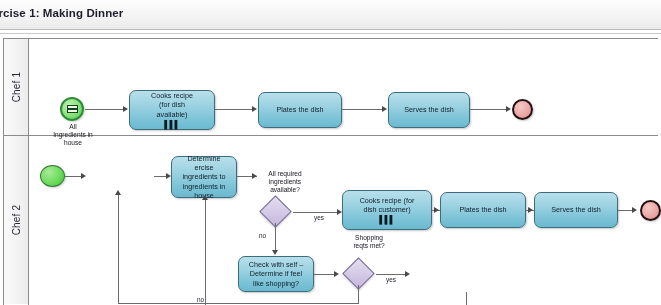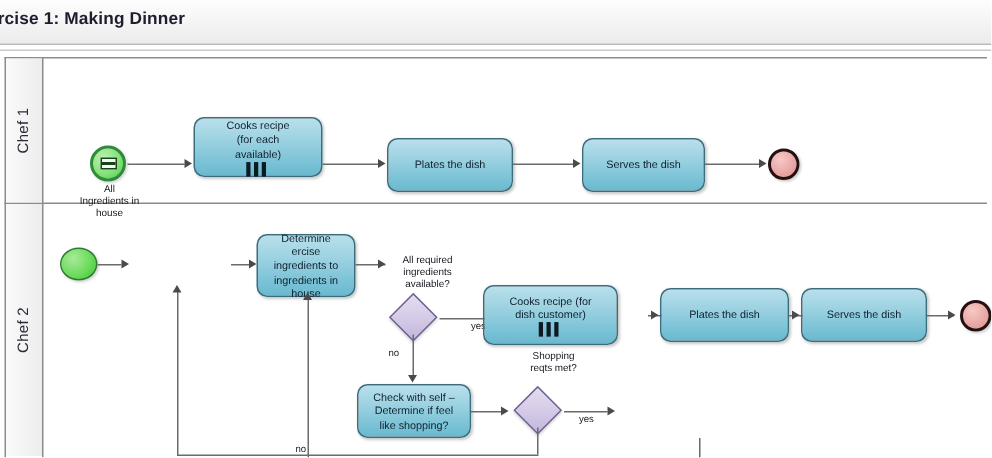--- a/index.html
+++ b/index.html
@@ -229,23 +229,23 @@
   </div>
   <div class="event-label" style="left:40px; top:89px; width:66px;">
     <span>All</span><br>
     <span>Ingredients in</span><br>
     <span>house</span>
   </div>
 
   <div class="flow-h" style="left:85px; top:75px; width:38px;"></div>
   <div class="arrow right" style="left:123px; top:72px;"></div>
 
-  <div class="task" style="left:129px; top:44px; width:86px; height:40px;">
+  <div class="task" style="left:129px; top:56px; width:86px; height:40px;">
     <span class="task-label">Cooks recipe</span>
-    <span class="task-label">(for each</span>
+    <span class="task-label">(for dish</span>
     <span class="task-label">available)</span>
     <span class="mi-marker">▌▌▌</span>
   </div>
 
   <div class="flow-h" style="left:215px; top:75px; width:37px;"></div>
   <div class="arrow right" style="left:252px; top:72px;"></div>
 
   <div class="task" style="left:258px; top:58px; width:84px; height:36px;">
     <span class="task-label">Plates the dish</span>
   </div>
@@ -290,21 +290,21 @@
     <span>All required</span><br>
     <span>ingredients</span><br>
     <span>available?</span>
   </div>
   <div class="gateway" style="left:264px; top:166px; width:23px; height:23px;"></div>
 
   <div class="flow-h" style="left:293px; top:178px; width:44px;"></div>
   <div class="flow-label" style="left:314px; top:180px;">yes</div>
   <div class="arrow right" style="left:337px; top:175px;"></div>
 
-  <div class="task" style="left:322px; top:156px; width:90px; height:40px;">
+  <div class="task" style="left:342px; top:156px; width:90px; height:40px;">
     <span class="task-label">Cooks recipe (for</span>
     <span class="task-label">dish customer)</span>
     <span class="mi-marker">▌▌▌</span>
   </div>
 
   <div class="flow-h" style="left:432px; top:176px; width:12px;"></div>
   <div class="arrow right" style="left:434px; top:173px;"></div>
 
   <div class="task" style="left:440px; top:158px; width:86px; height:36px;">
     <span class="task-label">Plates the dish</span>

